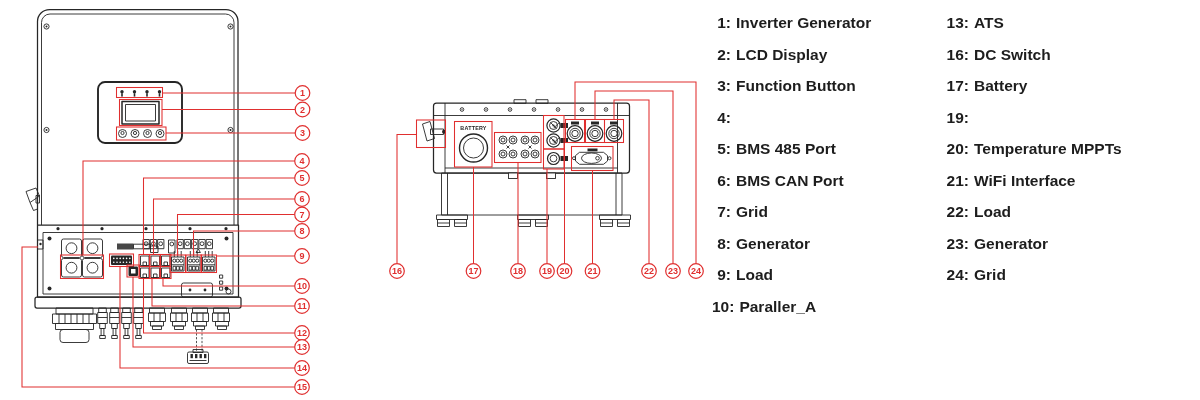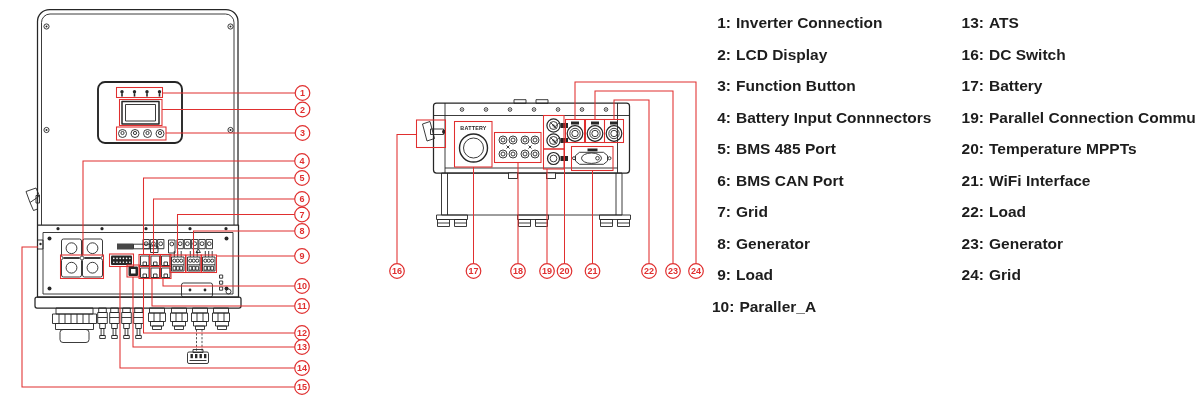--- a/index.html
+++ b/index.html
@@ -14,21 +14,21 @@
   .fw{fill:#fff;stroke:var(--ink);stroke-width:0.9;}
   .red{stroke:var(--red);fill:none;stroke-width:1.05;}
   .co-circle{fill:#fff;stroke:var(--red);stroke-width:1.2;}
   .co-num{fill:var(--red);font:bold 9px "Liberation Sans",sans-serif;text-anchor:middle;}
   .svgtiny{fill:var(--ink);font:bold 5.4px "Liberation Sans",sans-serif;text-anchor:middle;letter-spacing:.2px;}
   .dash{stroke:var(--ink);fill:none;stroke-width:0.8;stroke-dasharray:2.2 1.6;}
   
   .legend{position:absolute;left:700px;top:0;width:500px;height:400px;color:var(--txt);}
   .legend-col{position:absolute;top:15px;}
   #legend-col1{left:12px;}
-  #legend-col2{left:254px;}
+  #legend-col2{left:239px;}
   .legend-row{display:flex;height:16px;line-height:16px;margin-bottom:15.5px;
               font-weight:bold;font-size:15.5px;white-space:nowrap;}
   .legend-row.gap-before{margin-top:2px;align-items:center;}
   #legend-col1 .num{display:inline-block;min-width:19px;text-align:right;}
   #legend-col2 .num{display:inline-block;min-width:30px;text-align:right;}
   .lbl{margin-left:5px;}
 </style>
 </head>
 <body>
 
@@ -615,33 +615,32 @@
           <circle cx="696" cy="271" r="7.3" class="co-circle"></circle>
           <text x="696" y="274.2" class="co-num">24</text>
         </g>
       </g>
   </svg>
 
   <div class="legend">
     <div class="legend-col" id="legend-col1">
         <div class="legend-row">
           <span class="num">1:</span>
-          <span class="lbl">Inverter Connection</span>
+          <span class="lbl">Inverter Generator</span>
         </div>
         <div class="legend-row">
           <span class="num">2:</span>
           <span class="lbl">LCD Display</span>
         </div>
         <div class="legend-row">
           <span class="num">3:</span>
           <span class="lbl">Function Button</span>
         </div>
         <div class="legend-row">
           <span class="num">4:</span>
-          <span class="lbl">Battery Input Connnectors</span>
         </div>
         <div class="legend-row">
           <span class="num">5:</span>
           <span class="lbl">BMS 485 Port</span>
         </div>
         <div class="legend-row">
           <span class="num">6:</span>
           <span class="lbl">BMS CAN Port</span>
         </div>
         <div class="legend-row">
@@ -669,21 +668,20 @@
         <div class="legend-row">
           <span class="num">16:</span>
           <span class="lbl">DC Switch</span>
         </div>
         <div class="legend-row gap-before">
           <span class="num">17:</span>
           <span class="lbl">Battery</span>
         </div>
         <div class="legend-row">
           <span class="num">19:</span>
-          <span class="lbl">Parallel Connection Commu</span>
         </div>
         <div class="legend-row">
           <span class="num">20:</span>
           <span class="lbl">Temperature MPPTs</span>
         </div>
         <div class="legend-row">
           <span class="num">21:</span>
           <span class="lbl">WiFi Interface</span>
         </div>
         <div class="legend-row">

